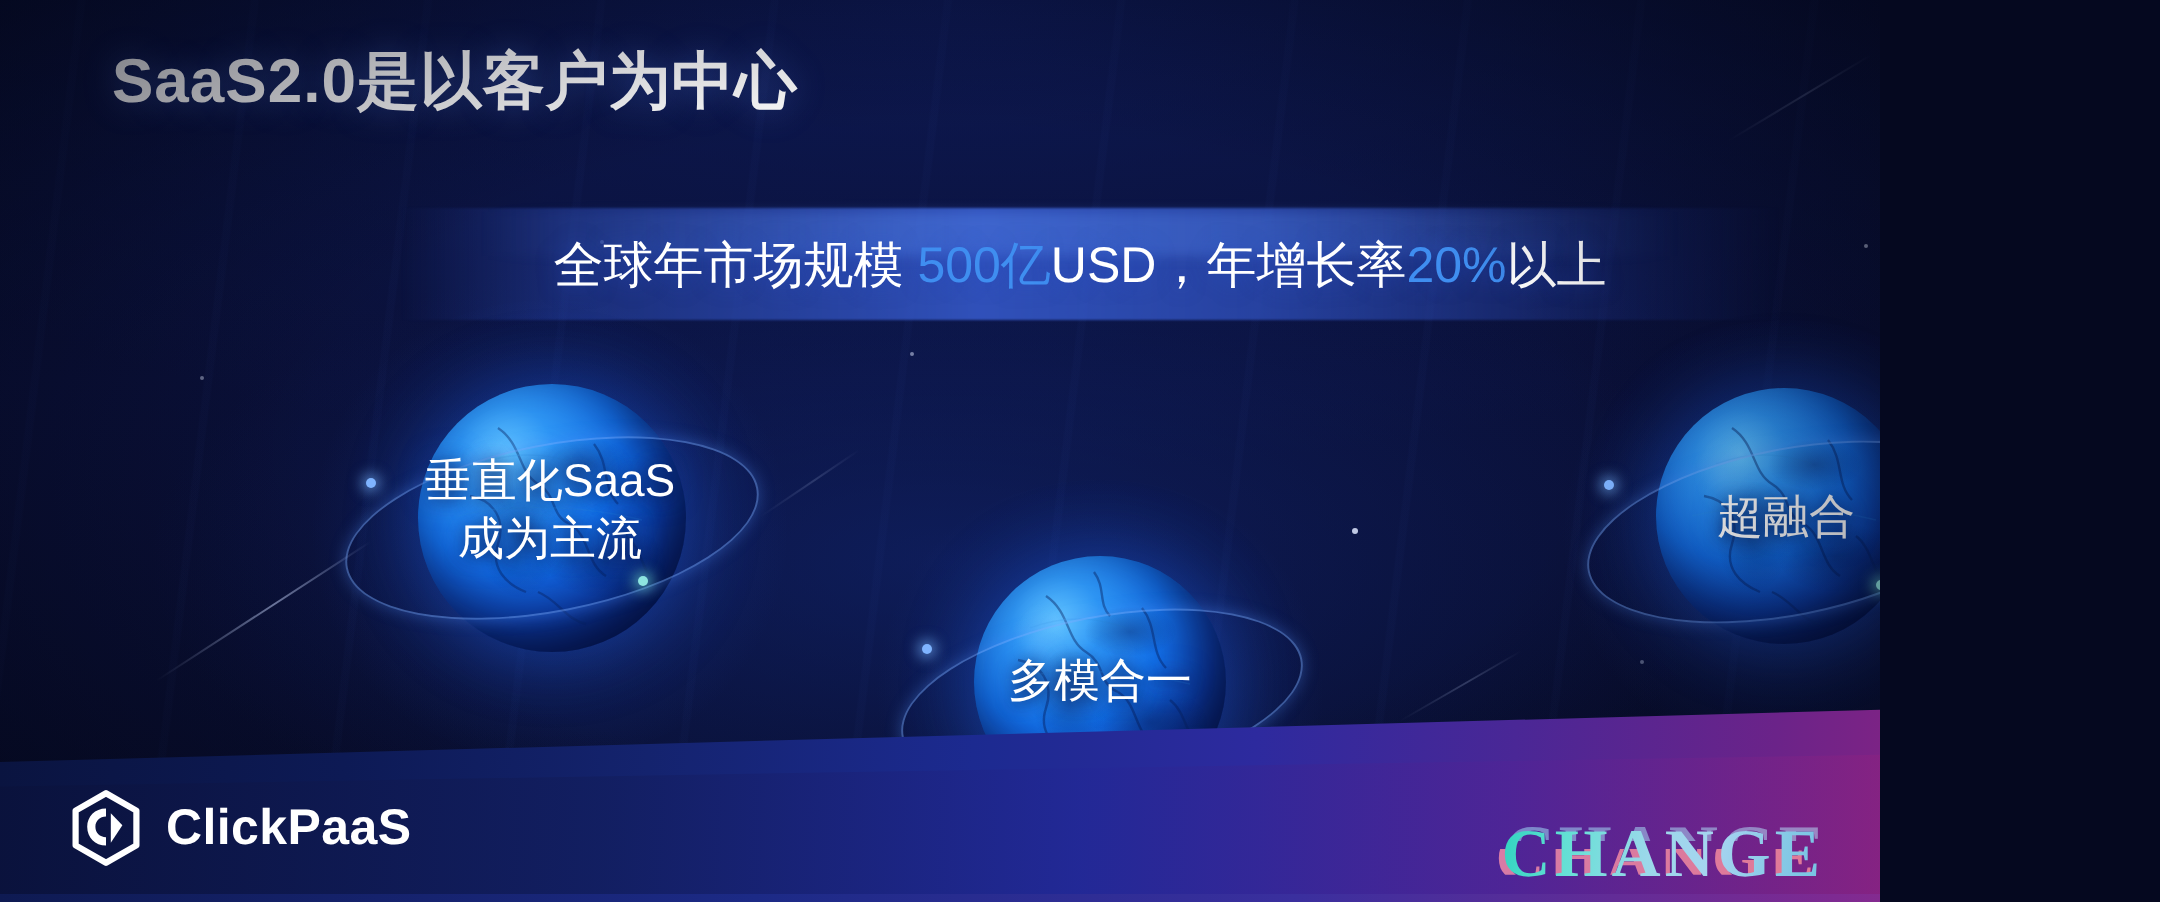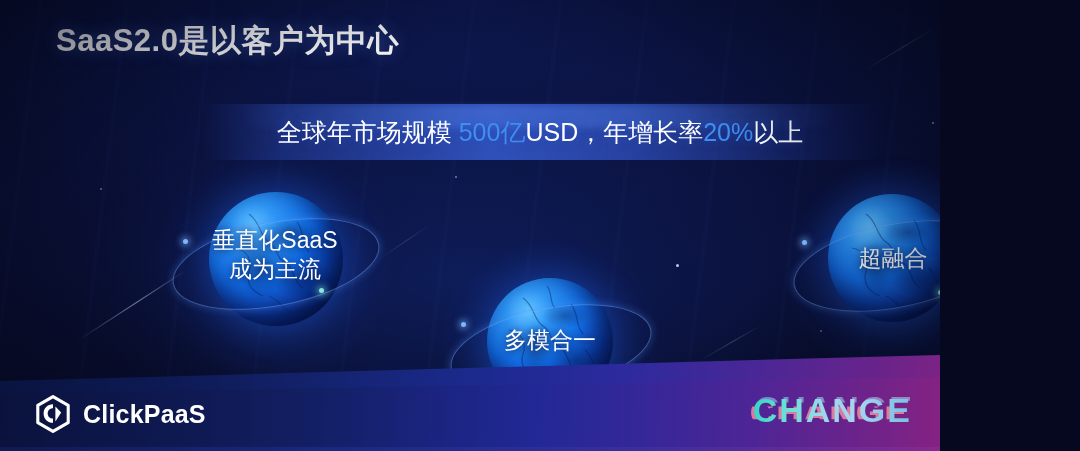--- a/index.html
+++ b/index.html
@@ -118,23 +118,23 @@
     position:absolute;left:0;bottom:0;width:1080px;height:4px;
     background:linear-gradient(90deg,#0e1a52 0%,#1c2a86 35%,#3a2f9e 60%,#7e2a92 85%,#a6307f 100%);
   }
 
   
   .logo{position:absolute;left:34px;bottom:18px;display:flex;align-items:center;gap:11px;}
   .logo-mark{width:38px;height:38px;flex:0 0 auto;}
   .logo-text{font-size:25px;font-weight:bold;color:#ffffff;letter-spacing:.2px;}
   .change-wrap{position:absolute;right:28px;bottom:18px;width:160px;height:46px;}
   .change-glitch{
-    position:absolute;left:0;top:0;width:100%;height:100%;
+    position:absolute;left:0;top:18px;width:100%;height:100%;
     font-size:34px;font-weight:bold;letter-spacing:2px;
-    font-family:Liberation Sans, sans-serif;
+    font-family:Liberation Serif, serif;
     display:flex;align-items:center;justify-content:flex-end;
   }
   .change-glitch.base{
     background:linear-gradient(100deg,#2fd3bf 0%,#63e0d4 20%,#9bd8ea 45%,#a6d4f0 65%,#86c9e6 85%,#74c2e2 100%);
     -webkit-background-clip:text;background-clip:text;color:transparent;
   }
   .change-glitch.ghost-o{color:#e8762a;opacity:.85;transform:translate(-3px,2px);mix-blend-mode:screen;clip-path:inset(38% 0 34% 0);}
   .change-glitch.ghost-c{color:#7de8ff;opacity:.5;transform:translate(2px,-2px);mix-blend-mode:screen;clip-path:inset(8% 0 62% 0);}
 </style>
 </head>

